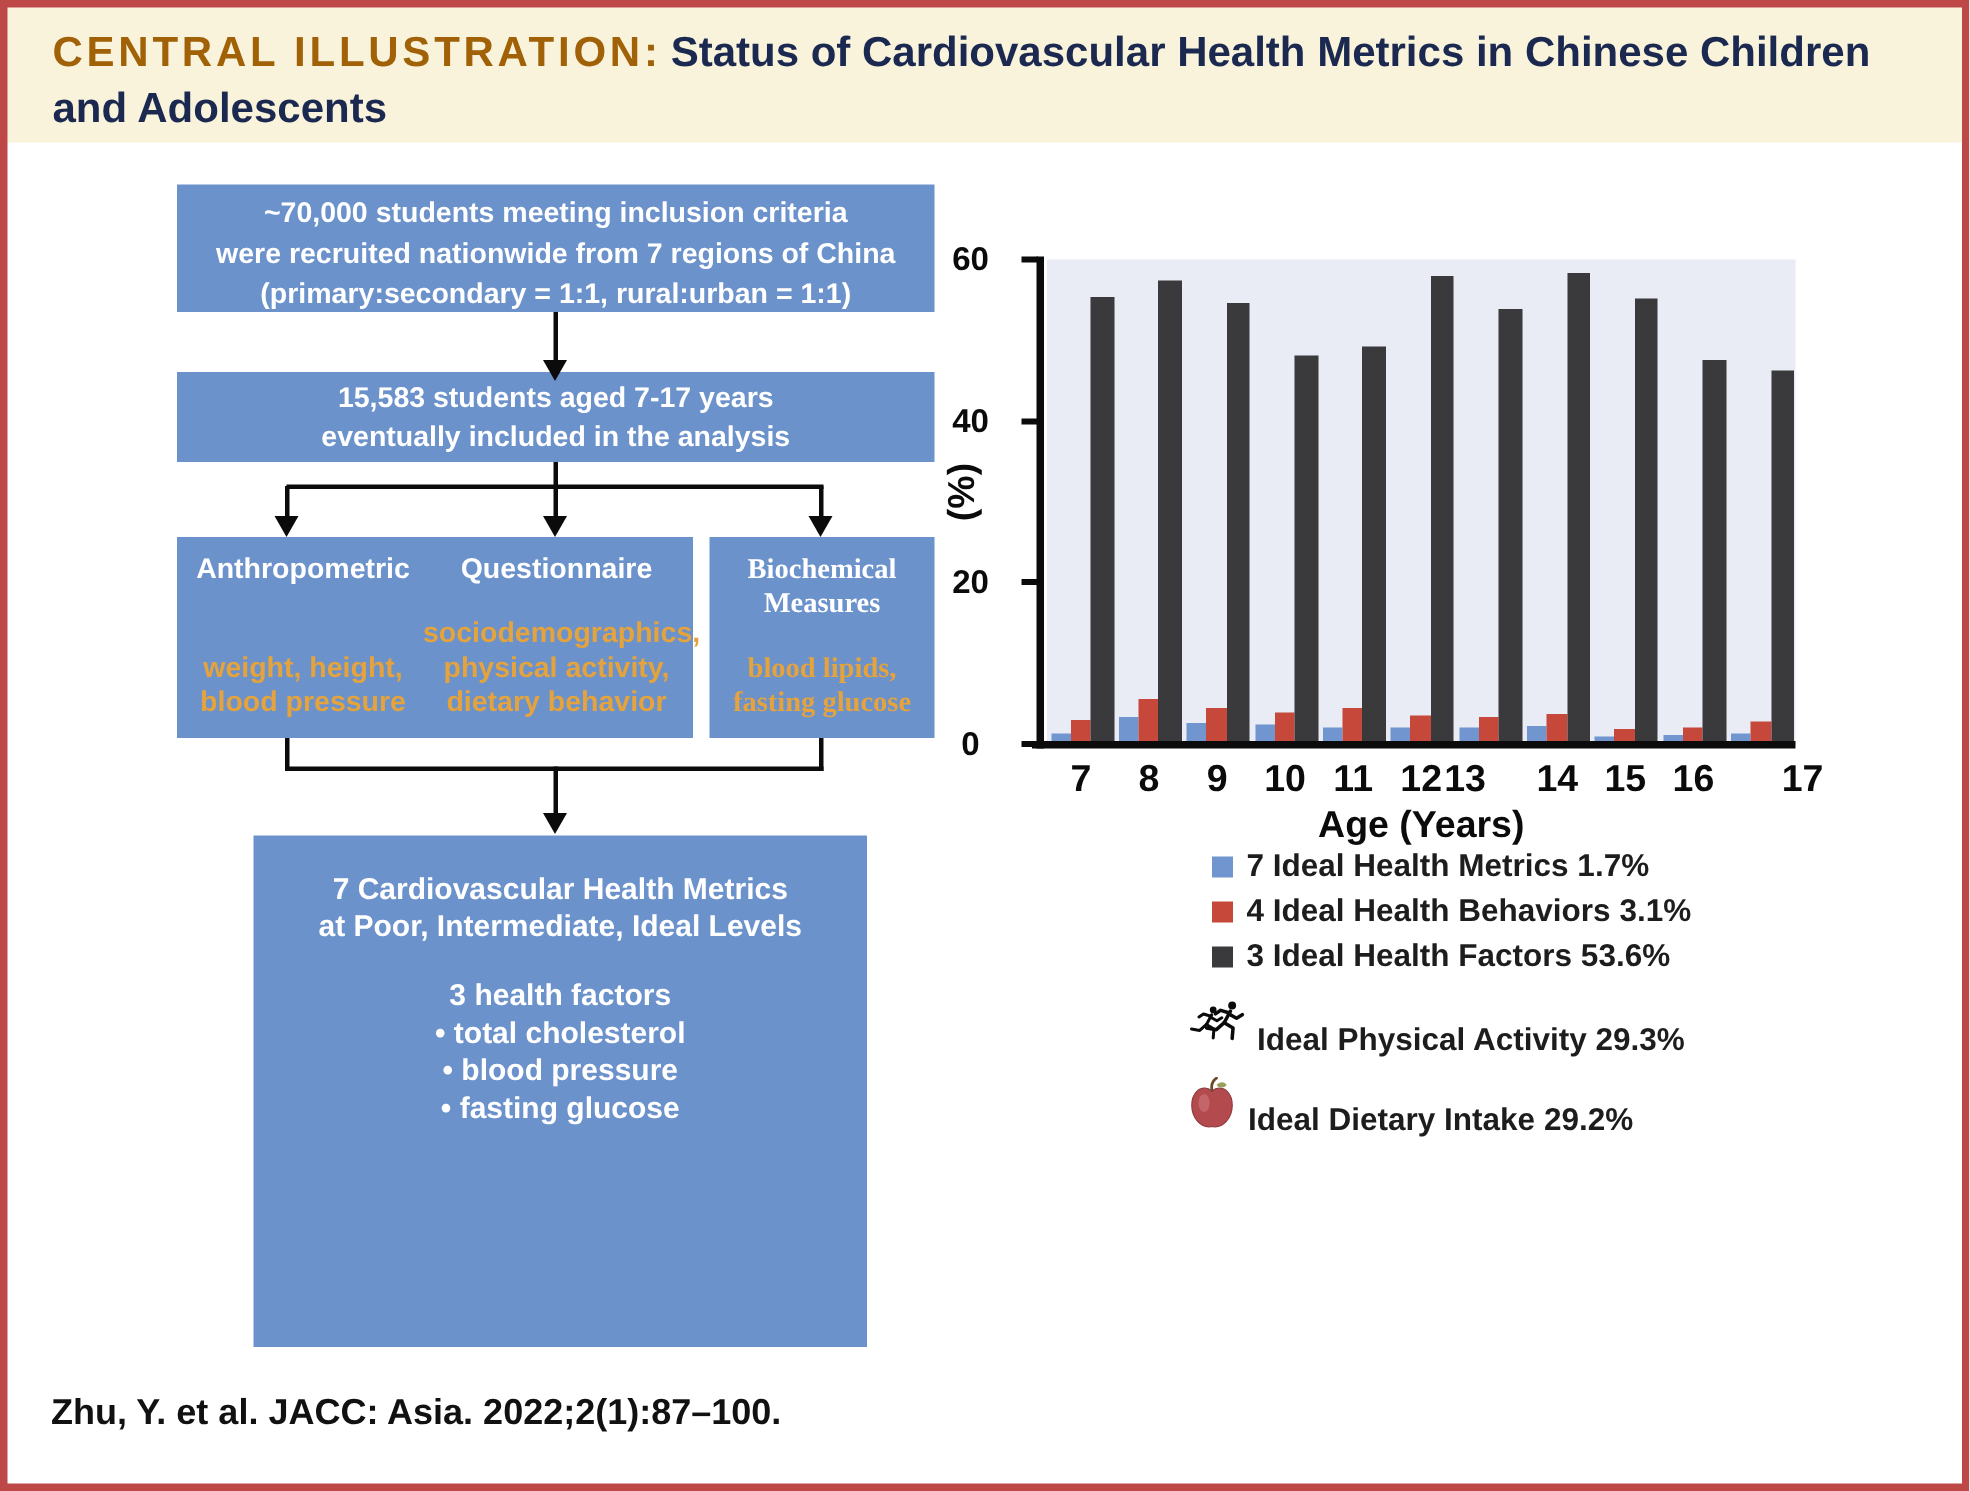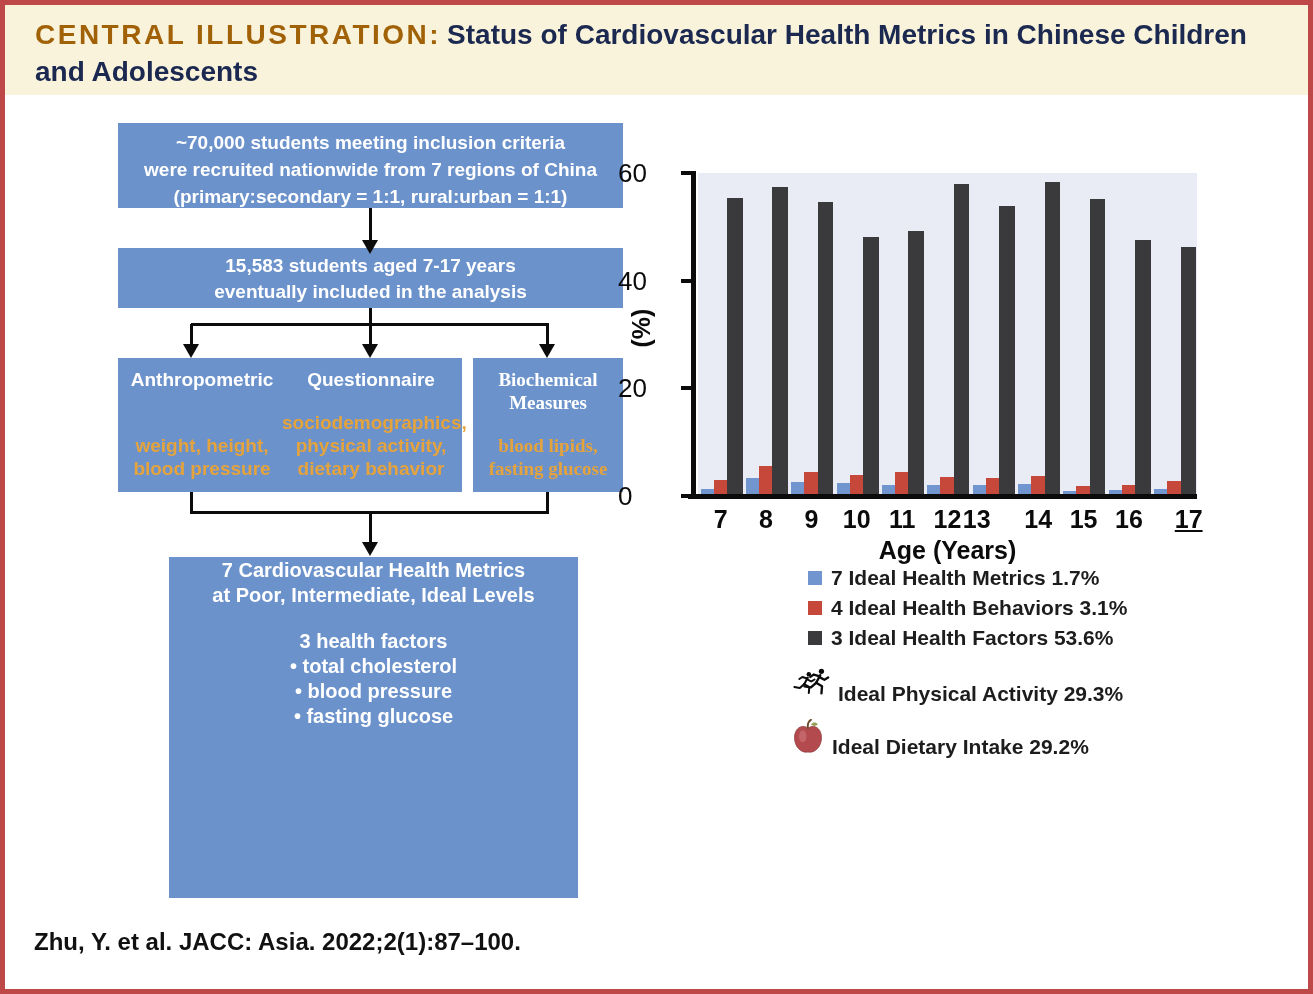--- a/index.html
+++ b/index.html
@@ -20,36 +20,36 @@
   .box1{left:118px;top:123px;width:505px;height:85px;font-size:19px;line-height:27px;padding-top:6px;}
   .box2{left:118px;top:248px;width:505px;height:60px;font-size:19px;line-height:26px;padding-top:5px;}
   .branch{top:358px;height:134px;display:flex;flex-direction:column;justify-content:space-between;
           font-size:19px;line-height:23px;padding:10px 2px 12px 2px;}
   .branch .bttl{color:#ffffff;}
   .branch .bbody{color:#E4A33C;}
   .bA{left:118px;width:168px;}
   .bB{left:280px;width:182px;}
   .bC{left:473px;width:150px;font-family:Liberation Serif, serif;}
   .bigbox{left:169px;top:557px;width:409px;height:341px;font-size:20px;line-height:25px;
-          display:flex;flex-direction:column;align-items:center;gap:21px;padding-top:1px;}
+          display:flex;flex-direction:column;align-items:center;gap:21px;padding-top:24px;}
 
   
   .ln{position:absolute;background:#0b0b0b;}
   .ah{position:absolute;width:0;height:0;border-left:8px solid transparent;
       border-right:8px solid transparent;border-top:14px solid #0b0b0b;}
 
   
   .chart{position:absolute;left:600px;top:165px;width:612px;height:412px;}
   .plot{position:absolute;left:98px;top:8px;width:499px;height:323px;background:#E9EBF5;}
   .bar{position:absolute;bottom:0;}
   .yspine{position:absolute;left:91px;top:6px;width:5px;height:328px;background:#0b0b0b;}
   .xaxis{position:absolute;left:88px;top:329px;width:509px;height:5px;background:#0b0b0b;}
   .ytickmark{position:absolute;left:81px;width:11px;height:4px;background:#0b0b0b;}
-  .yticklabel{position:absolute;left:18px;width:58px;height:30px;text-align:left;
-              font-size:26px;font-weight:normal;color:#0b0b0b;line-height:30px;}
+  .yticklabel{position:absolute;left:18px;width:58px;height:30px;text-align:center;
+              font-size:22px;font-weight:bold;color:#0b0b0b;line-height:30px;}
   .ylabel{position:absolute;left:11px;top:148px;width:60px;height:30px;transform:rotate(-90deg);
           font-size:25px;font-weight:bold;text-align:center;color:#0b0b0b;line-height:30px;}
   .xtick{position:absolute;top:339px;height:30px;text-align:center;font-size:25px;font-weight:bold;
          color:#0b0b0b;line-height:30px;}
   .xlabel{position:absolute;left:98px;top:371px;width:499px;text-align:center;font-size:25px;
           font-weight:bold;color:#0b0b0b;}
 
   
   .legend{position:absolute;left:788px;top:563px;display:flex;flex-direction:column;}
   .lrow{display:flex;align-items:center;height:30px;gap:9px;}
@@ -166,21 +166,21 @@
   <div class="xtick" style="left: 98px; width: 45.3636px;">7</div>
       <div class="xtick" style="left: 143.364px; width: 45.3636px;">8</div>
       <div class="xtick" style="left: 188.727px; width: 45.3636px;">9</div>
       <div class="xtick" style="left: 234.091px; width: 45.3636px;">10</div>
       <div class="xtick" style="left: 279.455px; width: 45.3636px;">11</div>
       <div class="xtick" style="left: 324.818px; width: 45.3636px;">12</div>
       <div class="xtick" style="left: 354px; width: 45.3636px;">13</div>
       <div class="xtick" style="left: 415.545px; width: 45.3636px;">14</div>
       <div class="xtick" style="left: 460.909px; width: 45.3636px;">15</div>
       <div class="xtick" style="left: 506.273px; width: 45.3636px;">16</div>
-      <div class="xtick" style="left: 566px; width: 45.3636px; text-decoration: underline;">17</div>
+      <div class="xtick" style="left: 579px; width: 45.3636px;">17</div>
       <div class="ytickmark" style="top: 329px;"></div>
       <div class="yticklabel" style="top: 316px;">0</div>
       <div class="ytickmark" style="top: 221.333px;"></div>
       <div class="yticklabel" style="top: 208.333px;">20</div>
       <div class="ytickmark" style="top: 113.667px;"></div>
       <div class="yticklabel" style="top: 100.667px;">40</div>
       <div class="ytickmark" style="top: 6px;"></div>
       <div class="yticklabel" style="top: -7px;">60</div>
     </div>
 

